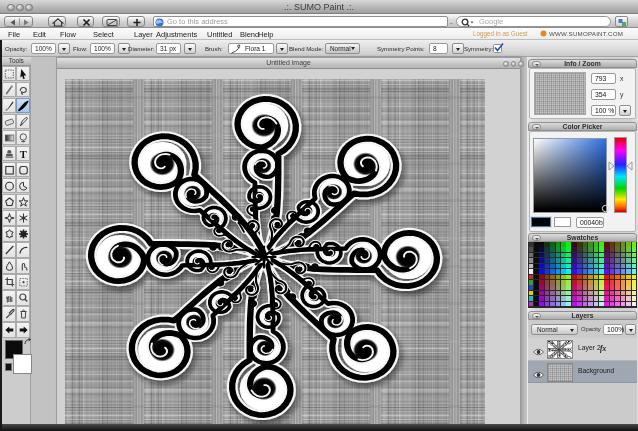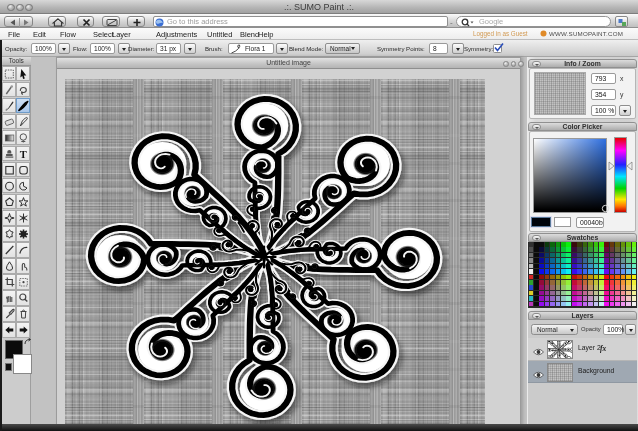--- a/index.html
+++ b/index.html
@@ -97,21 +97,21 @@
         <rect x="1.5" y="1" width="4" height="4" fill="#4a79c9"></rect>
         <rect x="5" y="4" width="4" height="4" fill="#57a65a"></rect>
       </svg>
 </div>
 
 <div class="abs" id="menubar">
  <span style="left:8px">File</span>
       <span style="left:33px">Edit</span>
       <span style="left:60px">Flow</span>
       <span style="left:93px">Select</span>
-      <span style="left:112px">Layer</span>
+      <span style="left:134px">Layer</span>
       <span style="left:156px">Adjustments</span>
       <span style="left:207px">Untitled</span>
       <span style="left:240px">Blend</span>
       <span style="left:258px">Help</span>
  <span style="left:473px;color:#d29a52;font-size:6.3px">Logged in as Guest</span>
  <span style="left:540px;font-size:6.2px;color:#4a4a4a;letter-spacing:.2px"><svg width="7" height="7" style="vertical-align:-1px">
           <circle cx="3.5" cy="3.5" r="3" fill="#e08a28"></circle>
         </svg> WWW.SUMOPAINT.COM</span>
 </div>
 

